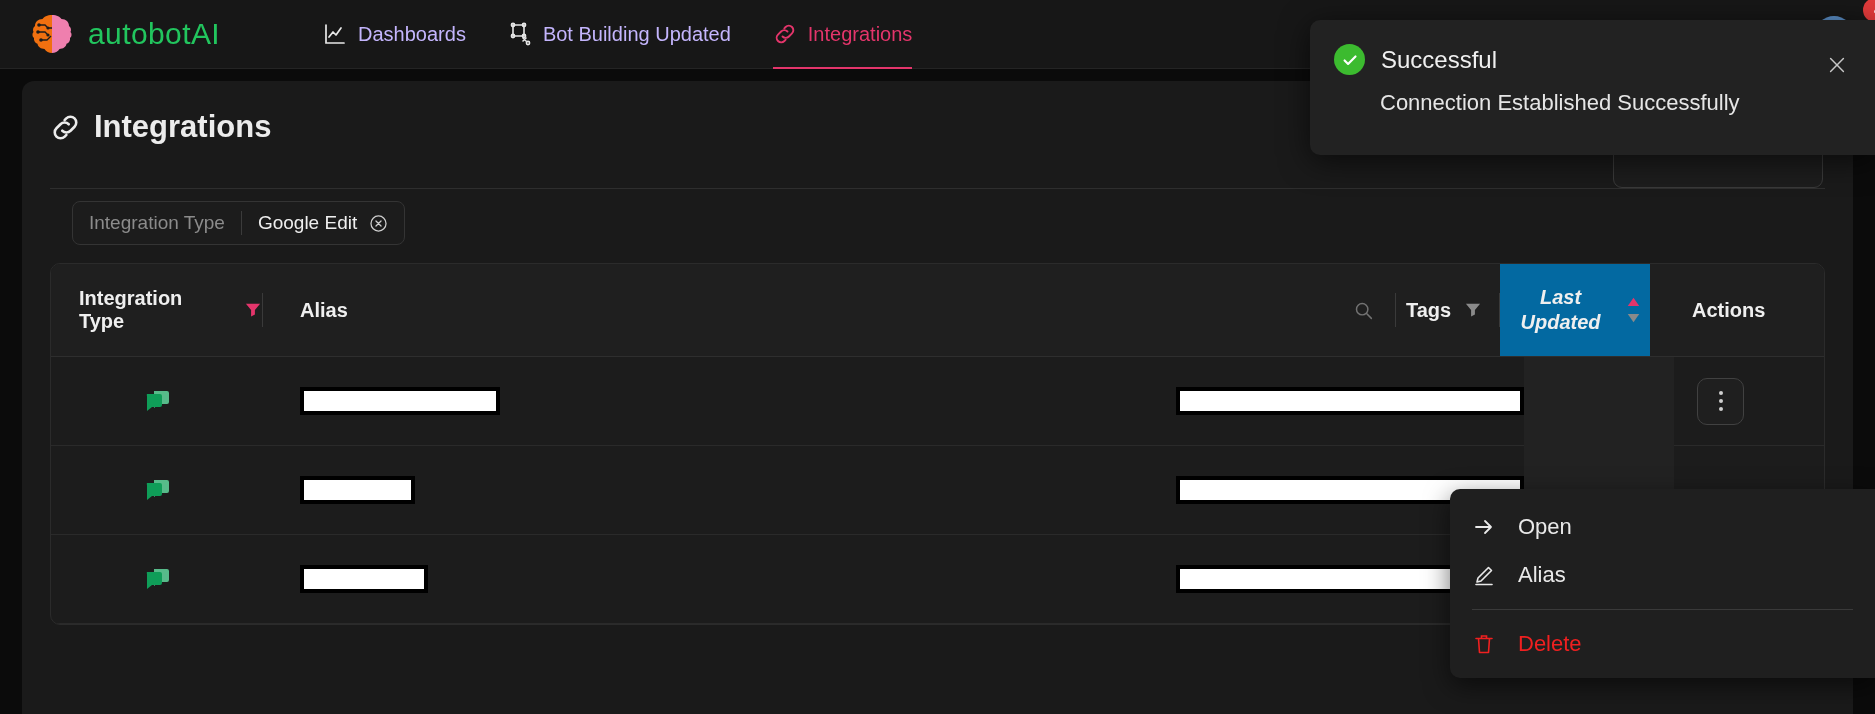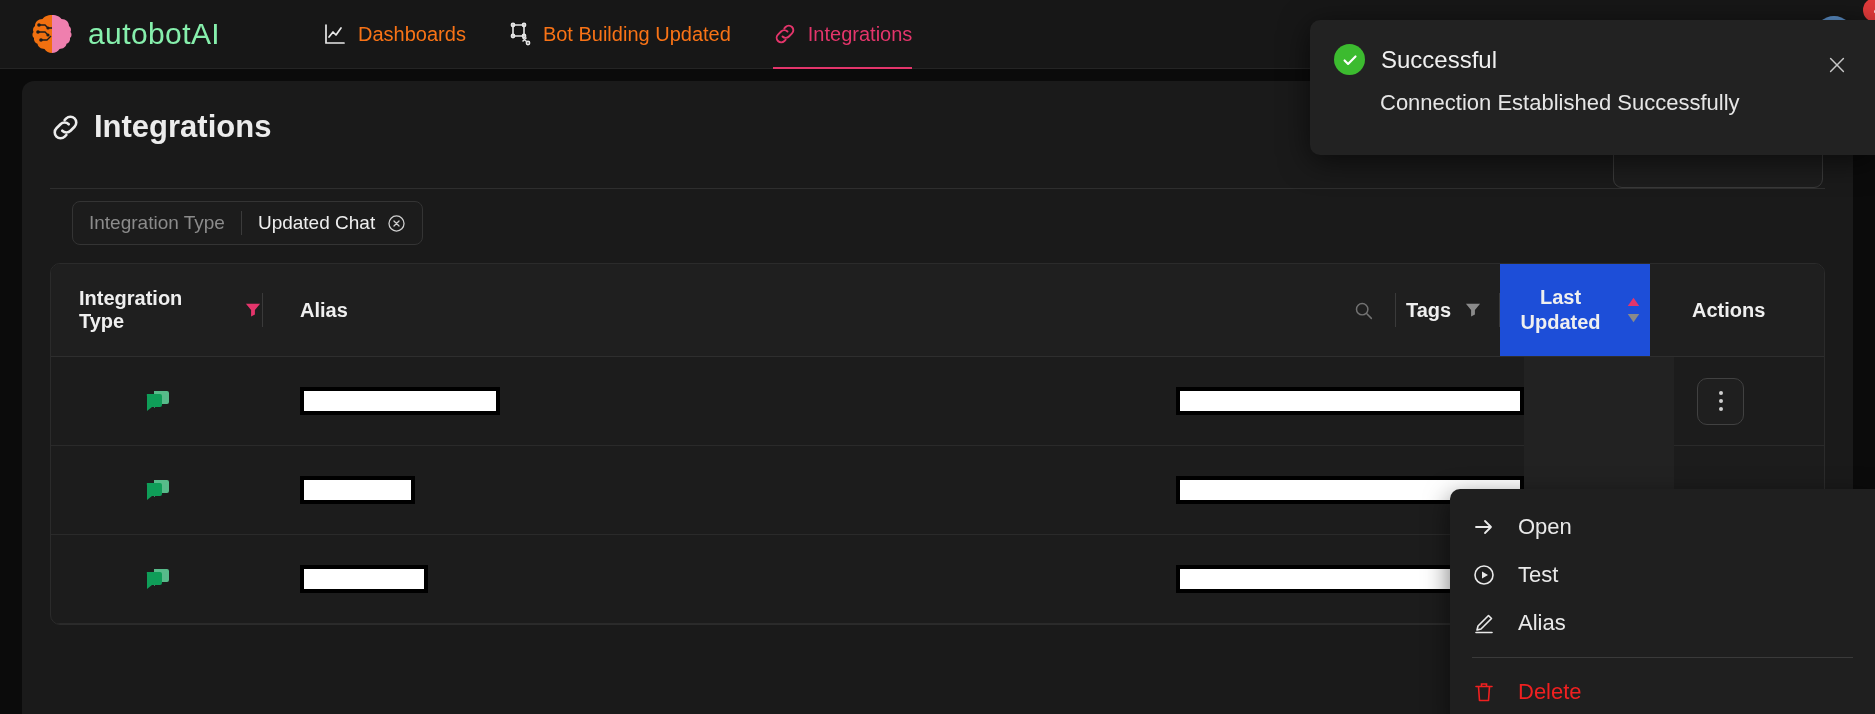--- a/index.html
+++ b/index.html
@@ -14,26 +14,26 @@
   .topnav {
     position: absolute; left: 0; top: 0;
     width: 1875px; height: 69px;
     background: #171717;
     border-bottom: 1px solid #242424;
     display: flex; align-items: center;
   }
   .brand { display: flex; align-items: center; gap: 12px; margin-left: 30px; }
   .brand-logo { width: 46px; height: 46px; position: relative; }
   .brand-name {
-    font-size: 30px; font-weight: 400; color: #86efac; letter-spacing: .4px;
+    font-size: 30px; font-weight: 400; color: #22c55e; letter-spacing: .4px;
   }
   .navlinks { display: flex; align-items: center; gap: 42px; margin-left: 103px; height: 69px; }
   .navlink {
     display: flex; align-items: center; gap: 11px; height: 69px;
-    font-size: 20px; color: #f97316; position: relative; cursor: pointer;
+    font-size: 20px; color: #c4b5fd; position: relative; cursor: pointer;
     white-space: nowrap;
   }
   .navlink .nv-ico { width: 24px; height: 24px; display: block; }
   .navlink.active { color: #e4356b; }
   .navlink.active::after {
     content: ""; position: absolute; left: 0; right: 0; bottom: 0;
     height: 2px; background: #e4356b;
   }
   .nav-right {
     position: absolute; right: 22px; top: 0; height: 69px;
@@ -108,22 +108,22 @@
     position: relative;
   }
   .th .vsep {
     position: absolute; right: 0; top: 50%; transform: translateY(-50%);
     width: 1px; height: 34px; background: #3a3a3a;
   }
   .th-integration { width: 212px; padding-left: 28px; }
   .th-alias  { flex: 1 1 auto; padding-left: 37px; }
   .th-tags   { width: 104px; padding-left: 10px; }
   .th-account{ width: 348px; padding-left: 20px; }
-  .th-last   { width: 150px; background: #1d4ed8; justify-content: flex-end;
-               text-align: center; padding: 0 8px; }
+  .th-last   { width: 150px; background: #0369a1; justify-content: flex-end;
+               text-align: center; padding: 0 8px; font-style: italic; }
   .th-last .lbl { line-height: 1.25; }
   .th-actions{ width: 150px; padding-left: 18px; margin-left: 24px; }
   .filter-ico { width: 20px; height: 20px; display: block; }
   .search-ico { width: 21px; height: 21px; display: block; opacity: .6; }
   .person-ico { width: 21px; height: 23px; display: block; opacity: .55; }
   .sort-ico   { width: 17px; height: 30px; display: block; }
 
   .trow {
     display: flex; align-items: center; height: 89px;
     border-bottom: 1px solid #2a2a2a;
@@ -284,21 +284,21 @@
   <div class="new-btn">
     <span></span>
   </div>
 
   <div class="head-divider"></div>
 
   <div class="filter-row">
     <div class="chip">
       <span class="chip-label">Integration Type</span>
       <span class="chip-sep"></span>
-      <span class="chip-value">Updated Chat</span>
+      <span class="chip-value">Google Edit</span>
       <span class="chip-x">
         <svg viewBox="0 0 24 24" width="19" height="19" fill="none" stroke="#cfcfcf" stroke-width="1.6">
           <circle cx="12" cy="12" r="9.5"></circle>
           <path d="M8.8 8.8l6.4 6.4M15.2 8.8l-6.4 6.4" stroke-linecap="round"></path>
         </svg>
       </span>
     </div>
   </div>
 
   <div class="table-wrap">
@@ -425,29 +425,20 @@
 
   <div class="menu-item">
     <span class="mi-ico">
       <svg viewBox="0 0 24 24" width="24" height="24" fill="none" stroke="#e9e9e9" stroke-width="1.8">
         <path d="M4 12h15M13 6l6 6-6 6" stroke-linecap="round" stroke-linejoin="round"></path>
       </svg>
     </span>
     <span>Open</span>
   </div>
 
-  <div class="menu-item">
-    <span class="mi-ico">
-      <svg viewBox="0 0 24 24" width="24" height="24" fill="none" stroke="#e9e9e9" stroke-width="1.6">
-        <circle cx="12" cy="12" r="9"></circle>
-          <path d="M10 8.5l6 3.5-6 3.5z" fill="#e9e9e9" stroke="none"></path>
-      </svg>
-    </span>
-    <span>Test</span>
-  </div>
 
   <div class="menu-item">
     <span class="mi-ico">
       <svg viewBox="0 0 24 24" width="24" height="24" fill="none" stroke="#e9e9e9" stroke-width="1.6">
         <path d="M16.5 4.5l3 3L9 18l-4 1 1-4z" stroke-linejoin="round"></path>
         <path d="M4 21.5h16" stroke-linecap="round"></path>
       </svg>
     </span>
     <span>Alias</span>
   </div>

